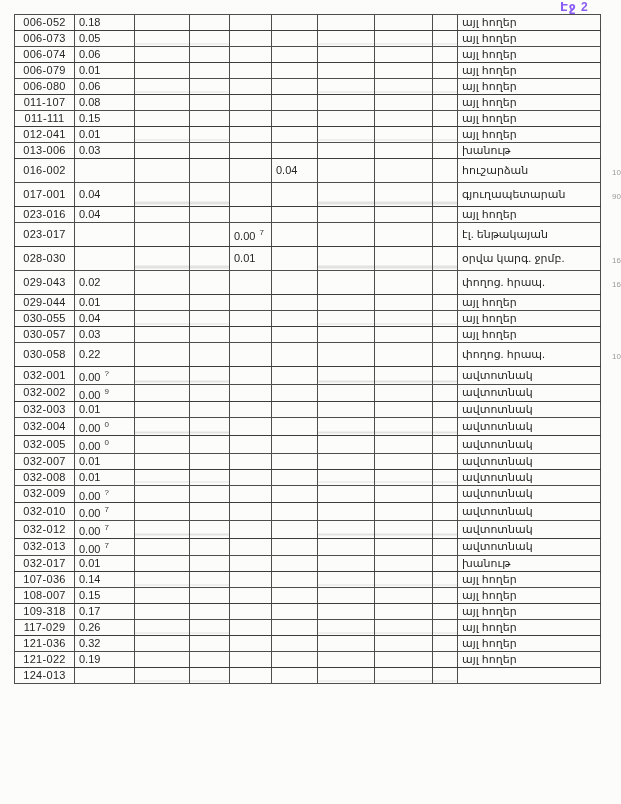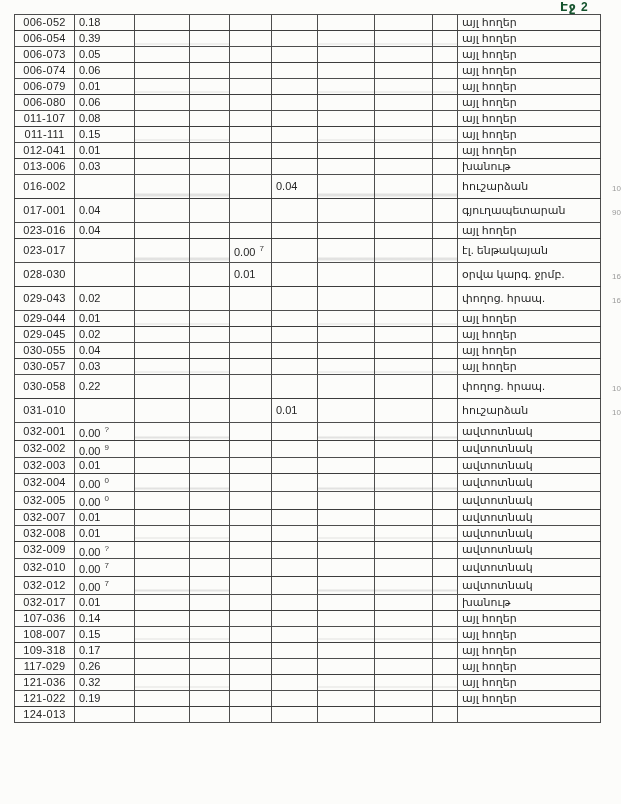--- a/index.html
+++ b/index.html
@@ -9,21 +9,21 @@
     background: #fcfcfa;
     font-family: "Liberation Sans", "DejaVu Sans", sans-serif;
     position: relative;
     overflow: hidden;
   }
   .page-header {
     position: absolute;
     top: 0px; left: 560px;
     font-size: 12px;
     font-weight: bold;
-    color: #14532d;
+    color: #8b5cf6;
     letter-spacing: 1px;
   }
   table.land-table {
     position: absolute;
     left: 14px; top: 14px;
     width: 586px;
     border-collapse: collapse;
     table-layout: fixed;
   }
   table.land-table td {
@@ -90,32 +90,20 @@
         <td class="e"></td>
         <td class="e"></td>
         <td class="mid"></td>
         <td class="mid"></td>
         <td class="e"></td>
         <td class="e"></td>
         <td class="e"></td>
         <td class="use"><span>այլ հողեր</span></td>
       </tr>
       <tr>
-        <td class="code">006-054</td>
-        <td class="val"><span>0.39</span></td>
-        <td class="e"></td>
-        <td class="e"></td>
-        <td class="mid"></td>
-        <td class="mid"></td>
-        <td class="e"></td>
-        <td class="e"></td>
-        <td class="e"></td>
-        <td class="use"><span>այլ հողեր</span></td>
-      </tr>
-      <tr>
         <td class="code">006-073</td>
         <td class="val"><span>0.05</span></td>
         <td class="e"></td>
         <td class="e"></td>
         <td class="mid"></td>
         <td class="mid"></td>
         <td class="e"></td>
         <td class="e"></td>
         <td class="e"></td>
         <td class="use"><span>այլ հողեր</span></td>
@@ -282,32 +270,20 @@
         <td class="e"></td>
         <td class="e"></td>
         <td class="mid"></td>
         <td class="mid"></td>
         <td class="e"></td>
         <td class="e"></td>
         <td class="e"></td>
         <td class="use"><span>այլ հողեր</span></td>
       </tr>
       <tr>
-        <td class="code">029-045</td>
-        <td class="val"><span>0.02</span></td>
-        <td class="e"></td>
-        <td class="e"></td>
-        <td class="mid"></td>
-        <td class="mid"></td>
-        <td class="e"></td>
-        <td class="e"></td>
-        <td class="e"></td>
-        <td class="use"><span>այլ հողեր</span></td>
-      </tr>
-      <tr>
         <td class="code">030-055</td>
         <td class="val"><span>0.04</span></td>
         <td class="e"></td>
         <td class="e"></td>
         <td class="mid"></td>
         <td class="mid"></td>
         <td class="e"></td>
         <td class="e"></td>
         <td class="e"></td>
         <td class="use"><span>այլ հողեր</span></td>
@@ -329,32 +305,20 @@
         <td class="val"><span>0.22</span></td>
         <td class="e"></td>
         <td class="e"></td>
         <td class="mid"></td>
         <td class="mid"></td>
         <td class="e"></td>
         <td class="e"></td>
         <td class="e"></td>
         <td class="use"><span>փողոց. հրապ.</span><span class="mark">10</span></td>
       </tr>
-      <tr class="tall">
-        <td class="code">031-010</td>
-        <td class="val"></td>
-        <td class="e"></td>
-        <td class="e"></td>
-        <td class="mid"></td>
-        <td class="mid"><span>0.01</span></td>
-        <td class="e"></td>
-        <td class="e"></td>
-        <td class="e"></td>
-        <td class="use"><span>հուշարձան</span><span class="mark">10</span></td>
-      </tr>
       <tr>
         <td class="code">032-001</td>
         <td class="val"><span>0.00</span><sup class="annot">?</sup></td>
         <td class="e"></td>
         <td class="e"></td>
         <td class="mid"></td>
         <td class="mid"></td>
         <td class="e"></td>
         <td class="e"></td>
         <td class="e"></td>
@@ -451,20 +415,32 @@
         <td class="e"></td>
         <td class="mid"></td>
         <td class="mid"></td>
         <td class="e"></td>
         <td class="e"></td>
         <td class="e"></td>
         <td class="use"><span>ավտոտնակ</span></td>
       </tr>
       <tr>
         <td class="code">032-012</td>
+        <td class="val"><span>0.00</span><sup class="annot">7</sup></td>
+        <td class="e"></td>
+        <td class="e"></td>
+        <td class="mid"></td>
+        <td class="mid"></td>
+        <td class="e"></td>
+        <td class="e"></td>
+        <td class="e"></td>
+        <td class="use"><span>ավտոտնակ</span></td>
+      </tr>
+      <tr>
+        <td class="code">032-013</td>
         <td class="val"><span>0.00</span><sup class="annot">7</sup></td>
         <td class="e"></td>
         <td class="e"></td>
         <td class="mid"></td>
         <td class="mid"></td>
         <td class="e"></td>
         <td class="e"></td>
         <td class="e"></td>
         <td class="use"><span>ավտոտնակ</span></td>
       </tr>

